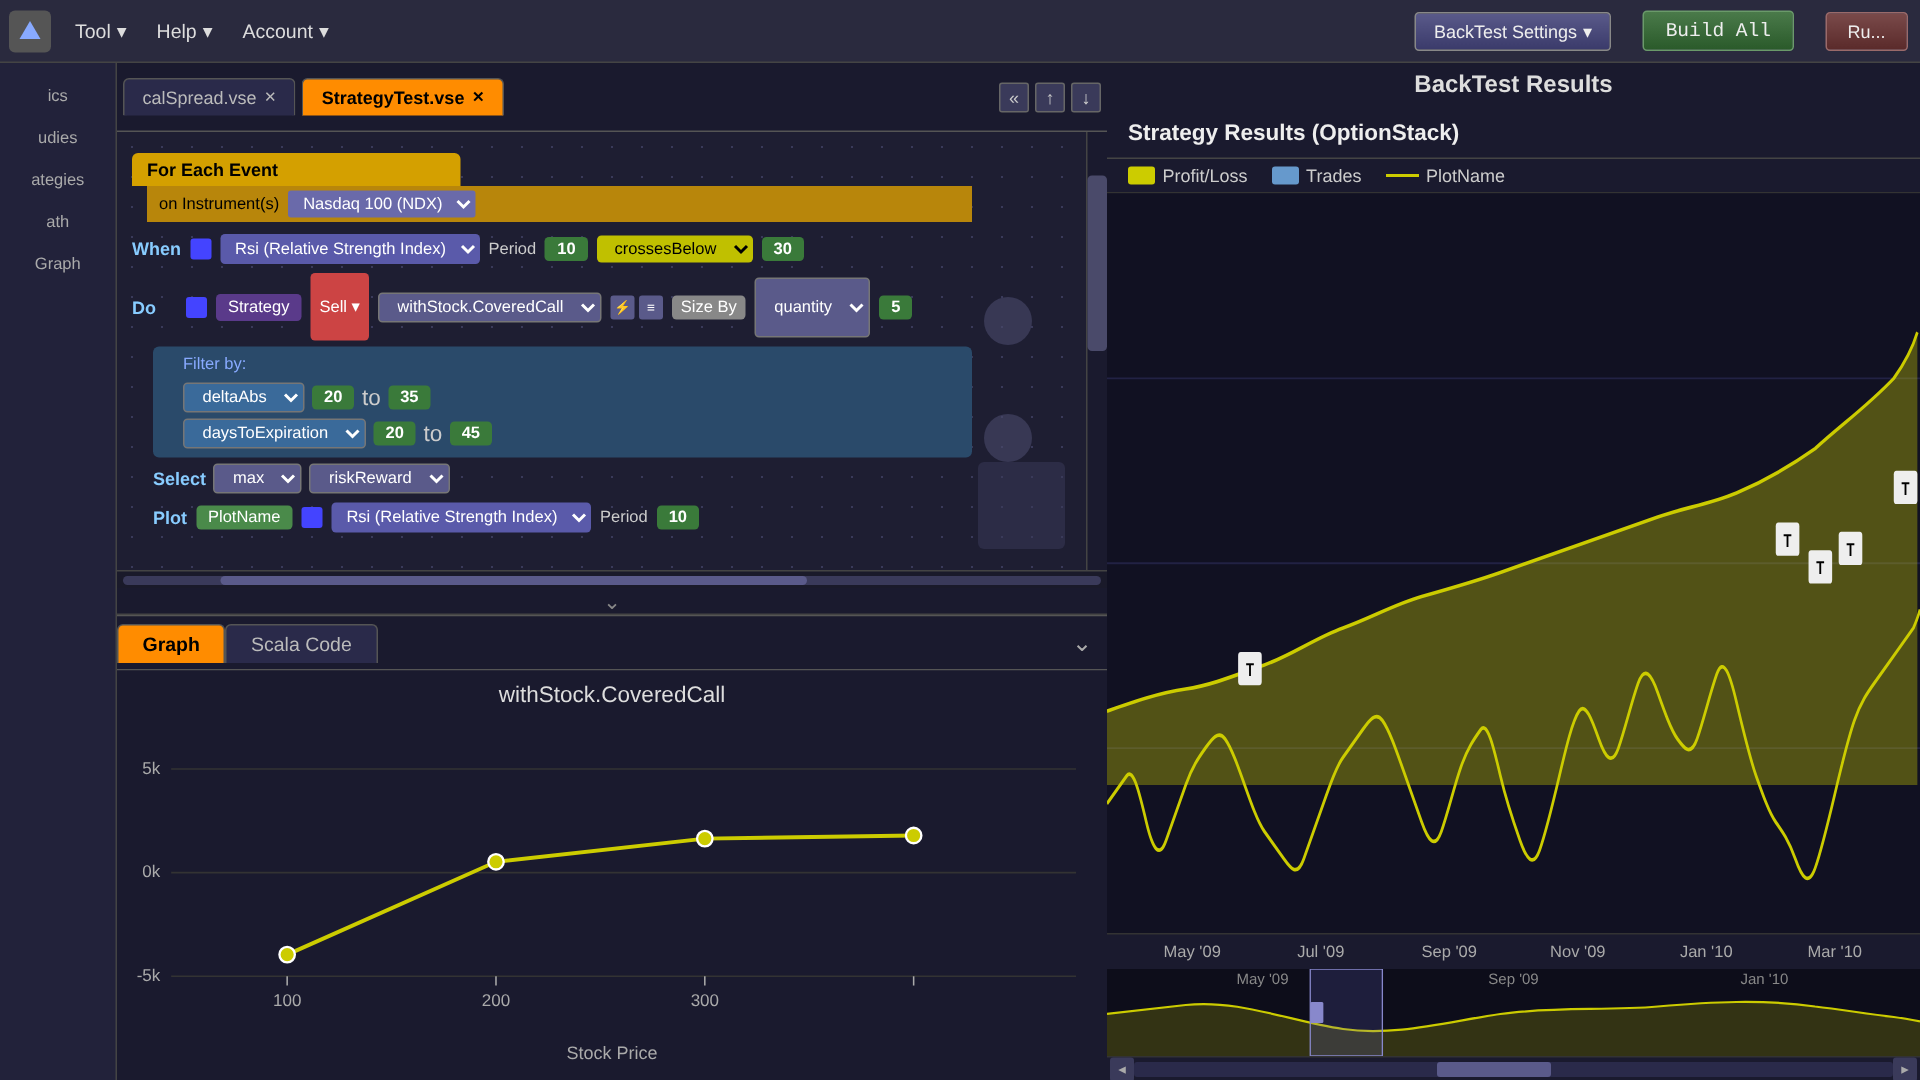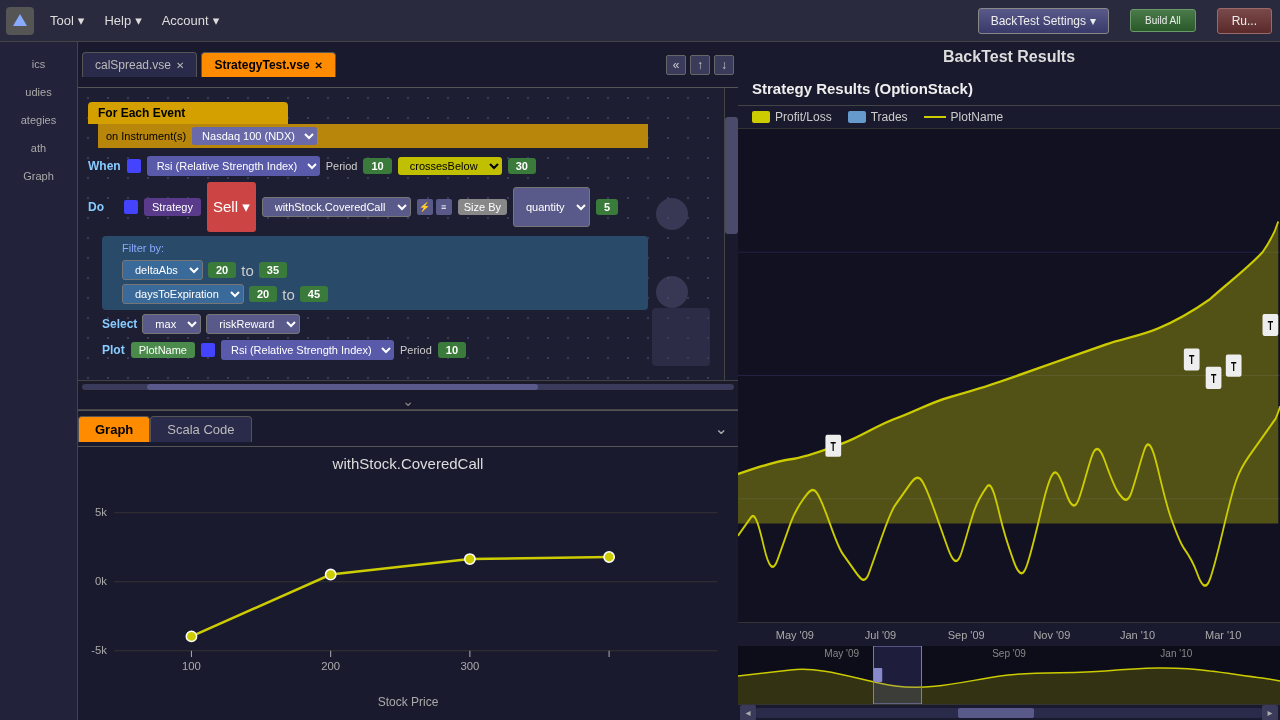--- a/index.html
+++ b/index.html
@@ -22,21 +22,21 @@
       margin-left: auto; display: flex; align-items: center; gap: 21px; padding-right: 8px;
     }
     .btn-backtest {
       background: linear-gradient(to bottom, #5a5a8a, #3a3a6a);
       border: 1px solid #888; color: #eee; padding: 5px 12px; cursor: pointer;
       font-size: 12px; border-radius: 3px; display: flex; align-items: center; gap: 4px;
     }
     .btn-buildall {
       background: linear-gradient(to bottom, #4a7a4a, #2a5a2a);
       border: 1px solid #6a9a6a; color: #eee; padding: 5px 14px; cursor: pointer;
-      font-size: 10px; border-radius: 3px;
+      font-size: 13px; border-radius: 3px; font-family: Liberation Mono, monospace;
     }
     .btn-run {
       background: linear-gradient(to bottom, #7a4a4a, #5a2a2a);
       border: 1px solid #9a6a6a; color: #eee; padding: 5px 14px; cursor: pointer;
       font-size: 12px; border-radius: 3px;
     }
 
     
     #main { display: flex; height: calc(720px - 42px); }
 
@@ -74,21 +74,21 @@
       background-image: radial-gradient(#3a3a5a 1px, transparent 1px);
       background-size: 20px 20px;
     }
 
     
     .block-container {
       position: absolute; top: 14px; left: 10px; width: 560px;
     }
     .block-header {
       background: #d4a000; color: #000; padding: 4px 10px; border-radius: 4px 4px 0 0;
-      font-weight: bold; font-size: 12px; width: 200px;
+      font-weight: bold; font-size: 12px; width: 219px;
     }
     .block-subheader {
       background: #b8860b; color: #000; padding: 3px 8px; font-size: 11px;
       display: flex; align-items: center; gap: 6px; margin-left: 10px;
     }
     .block-instrument-select {
       background: #6a6aaa; color: #fff; border: none; padding: 2px 6px; border-radius: 2px;
       font-size: 11px; cursor: pointer;
     }
     .block-row {
@@ -108,21 +108,21 @@
       background: #3a7a3a; color: #fff; padding: 2px 8px; border-radius: 3px;
       font-size: 11px; font-weight: bold;
     }
     .crosses-block {
       background: #c0c000; color: #000; padding: 2px 8px; border-radius: 3px; font-size: 11px;
     }
     .strategy-block {
       background: #5a3a8a; color: #fff; padding: 3px 8px; border-radius: 3px; font-size: 11px;
     }
     .sell-block {
-      background: #cc4444; color: #fff; padding: 16px 6px; border-radius: 3px; font-size: 15px;
+      background: #cc4444; color: #fff; padding: 16px 6px; border-radius: 3px; font-size: 11px;
     }
     .strategy-type-block {
       background: #5a5a8a; color: #fff; padding: 2px 8px; border-radius: 3px; font-size: 11px; cursor: pointer;
     }
     .size-block {
       background: #888; color: #fff; padding: 2px 6px; border-radius: 3px; font-size: 11px;
     }
     .qty-block {
       background: #5a5a8a; color: #fff; padding: 12px 8px; border-radius: 3px; font-size: 11px; cursor: pointer;
     }

